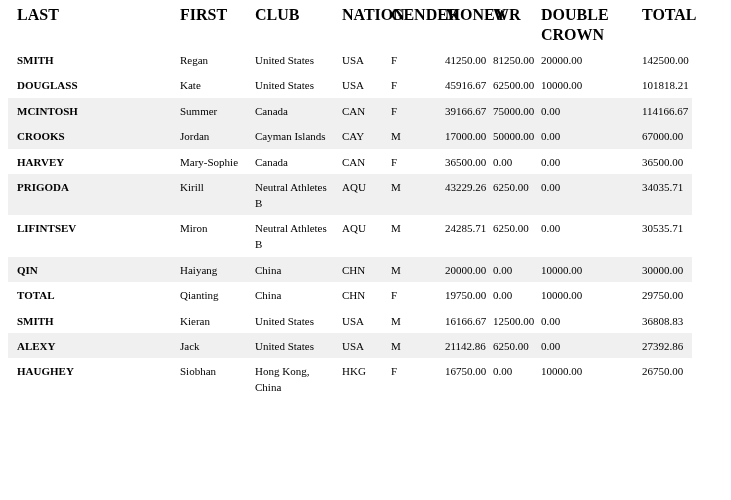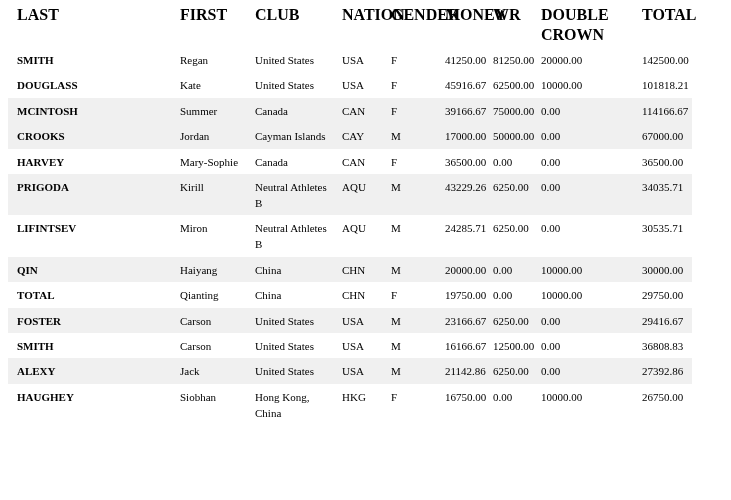--- a/index.html
+++ b/index.html
@@ -170,34 +170,23 @@
         <td class="cell-last">TOTAL</td>
         <td class="cell-first">Qianting</td>
         <td class="cell-club">China</td>
         <td class="cell-nation">CHN</td>
         <td class="cell-gender">F</td>
         <td class="cell-money">19750.00</td>
         <td class="cell-wr">0.00</td>
         <td class="cell-double_crown">10000.00</td>
         <td class="cell-total">29750.00</td>
       </tr>
-      <tr class="striped">
-        <td class="cell-last">FOSTER</td>
-        <td class="cell-first">Carson</td>
-        <td class="cell-club">United States</td>
-        <td class="cell-nation">USA</td>
-        <td class="cell-gender">M</td>
-        <td class="cell-money">23166.67</td>
-        <td class="cell-wr">6250.00</td>
-        <td class="cell-double_crown">0.00</td>
-        <td class="cell-total">29416.67</td>
-      </tr>
       <tr>
         <td class="cell-last">SMITH</td>
-        <td class="cell-first">Carson</td>
+        <td class="cell-first">Kieran</td>
         <td class="cell-club">United States</td>
         <td class="cell-nation">USA</td>
         <td class="cell-gender">M</td>
         <td class="cell-money">16166.67</td>
         <td class="cell-wr">12500.00</td>
         <td class="cell-double_crown">0.00</td>
         <td class="cell-total">36808.83</td>
       </tr>
       <tr class="striped">
         <td class="cell-last">ALEXY</td>

